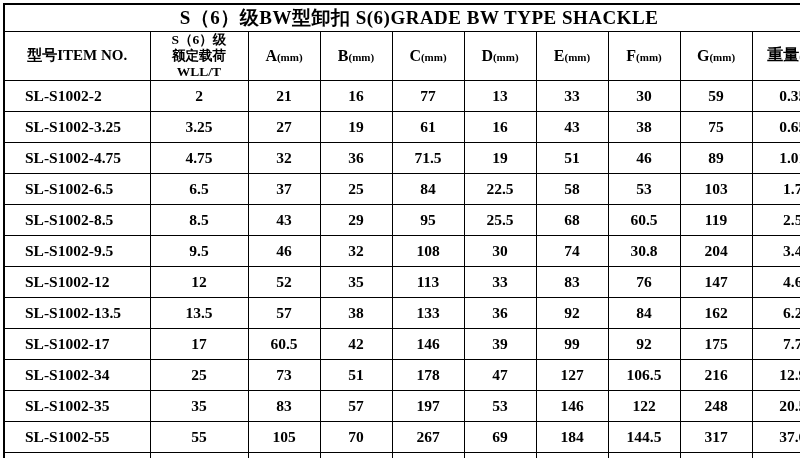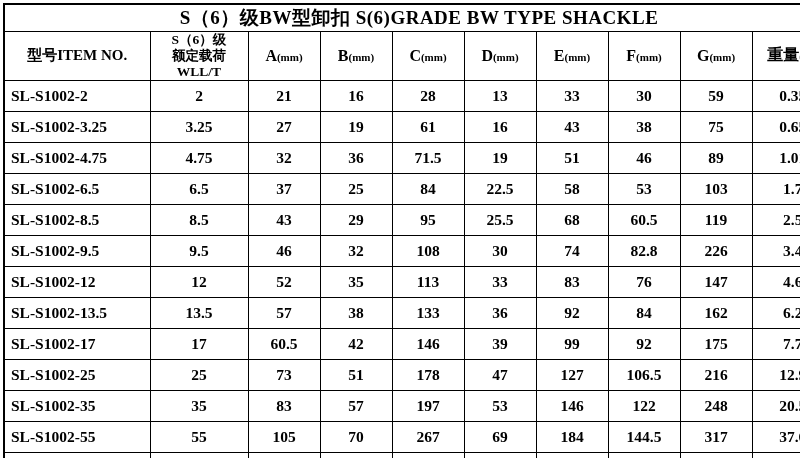--- a/index.html
+++ b/index.html
@@ -65,21 +65,21 @@
     font-size: 11px;
     font-weight: bold;
     vertical-align: baseline;
   }
   tbody td {
     height: 30px;
     font-size: 15.5px;
   }
   tbody td.model {
     text-align: left;
-    padding-left: 6px;
+    padding-left: 20px;
     font-size: 15.5px;
   }
   
   col.c-model { width: 146px; }
   col.c-wll   { width: 98px; }
   col.c-dim   { width: 72px; }
   col.c-weight{ width: 82px; }
 </style>
 </head>
 <body>
@@ -117,21 +117,21 @@
         <td><span class="hdr-main">G</span><span class="sub">(mm)</span></td>
         <td><span class="hdr-main">重量</span><span class="sub">(kg)</span></td>
       </tr>
     </thead>
     <tbody id="tbody">
         <tr>
           <td class="model">SL-S1002-2</td>
           <td>2</td>
           <td>21</td>
           <td>16</td>
-          <td>28</td>
+          <td>77</td>
           <td>13</td>
           <td>33</td>
           <td>30</td>
           <td>59</td>
           <td>0.35</td>
         </tr>
         <tr>
           <td class="model">SL-S1002-3.25</td>
           <td>3.25</td>
           <td>27</td>
@@ -180,22 +180,22 @@
           <td>2.5</td>
         </tr>
         <tr>
           <td class="model">SL-S1002-9.5</td>
           <td>9.5</td>
           <td>46</td>
           <td>32</td>
           <td>108</td>
           <td>30</td>
           <td>74</td>
-          <td>82.8</td>
-          <td>226</td>
+          <td>30.8</td>
+          <td>204</td>
           <td>3.4</td>
         </tr>
         <tr>
           <td class="model">SL-S1002-12</td>
           <td>12</td>
           <td>52</td>
           <td>35</td>
           <td>113</td>
           <td>33</td>
           <td>83</td>
@@ -221,21 +221,21 @@
           <td>60.5</td>
           <td>42</td>
           <td>146</td>
           <td>39</td>
           <td>99</td>
           <td>92</td>
           <td>175</td>
           <td>7.7</td>
         </tr>
         <tr>
-          <td class="model">SL-S1002-25</td>
+          <td class="model">SL-S1002-34</td>
           <td>25</td>
           <td>73</td>
           <td>51</td>
           <td>178</td>
           <td>47</td>
           <td>127</td>
           <td>106.5</td>
           <td>216</td>
           <td>12.9</td>
         </tr>

